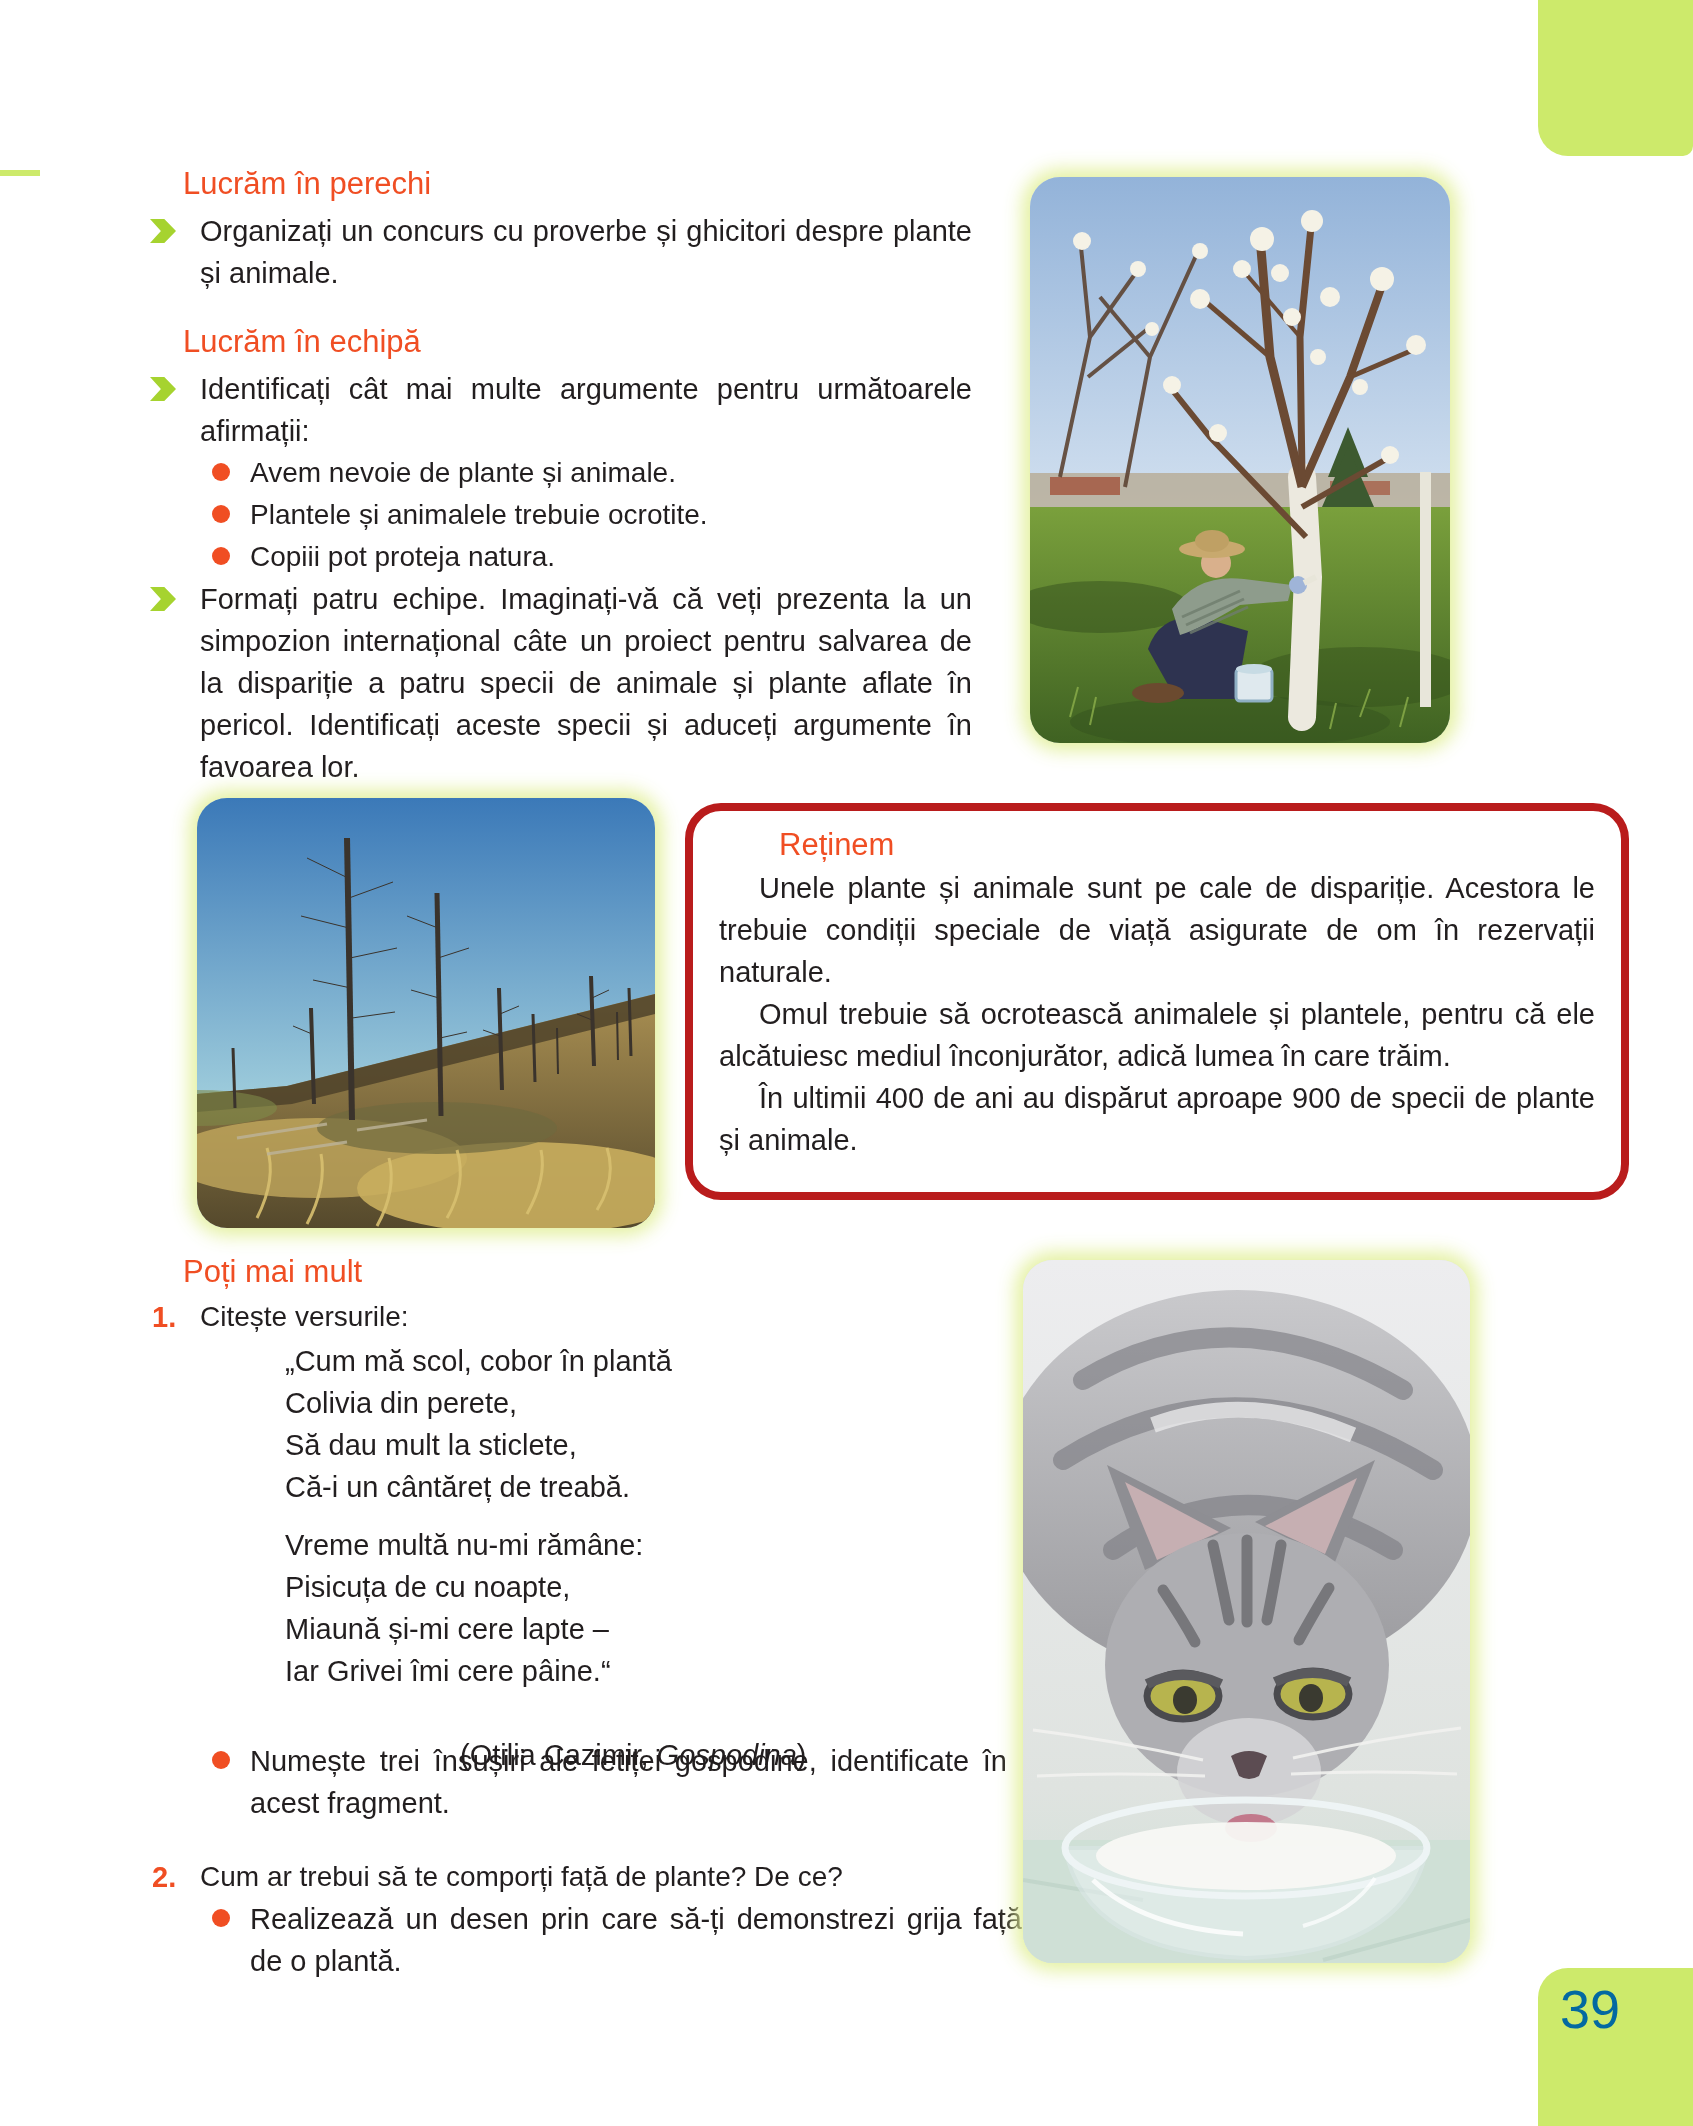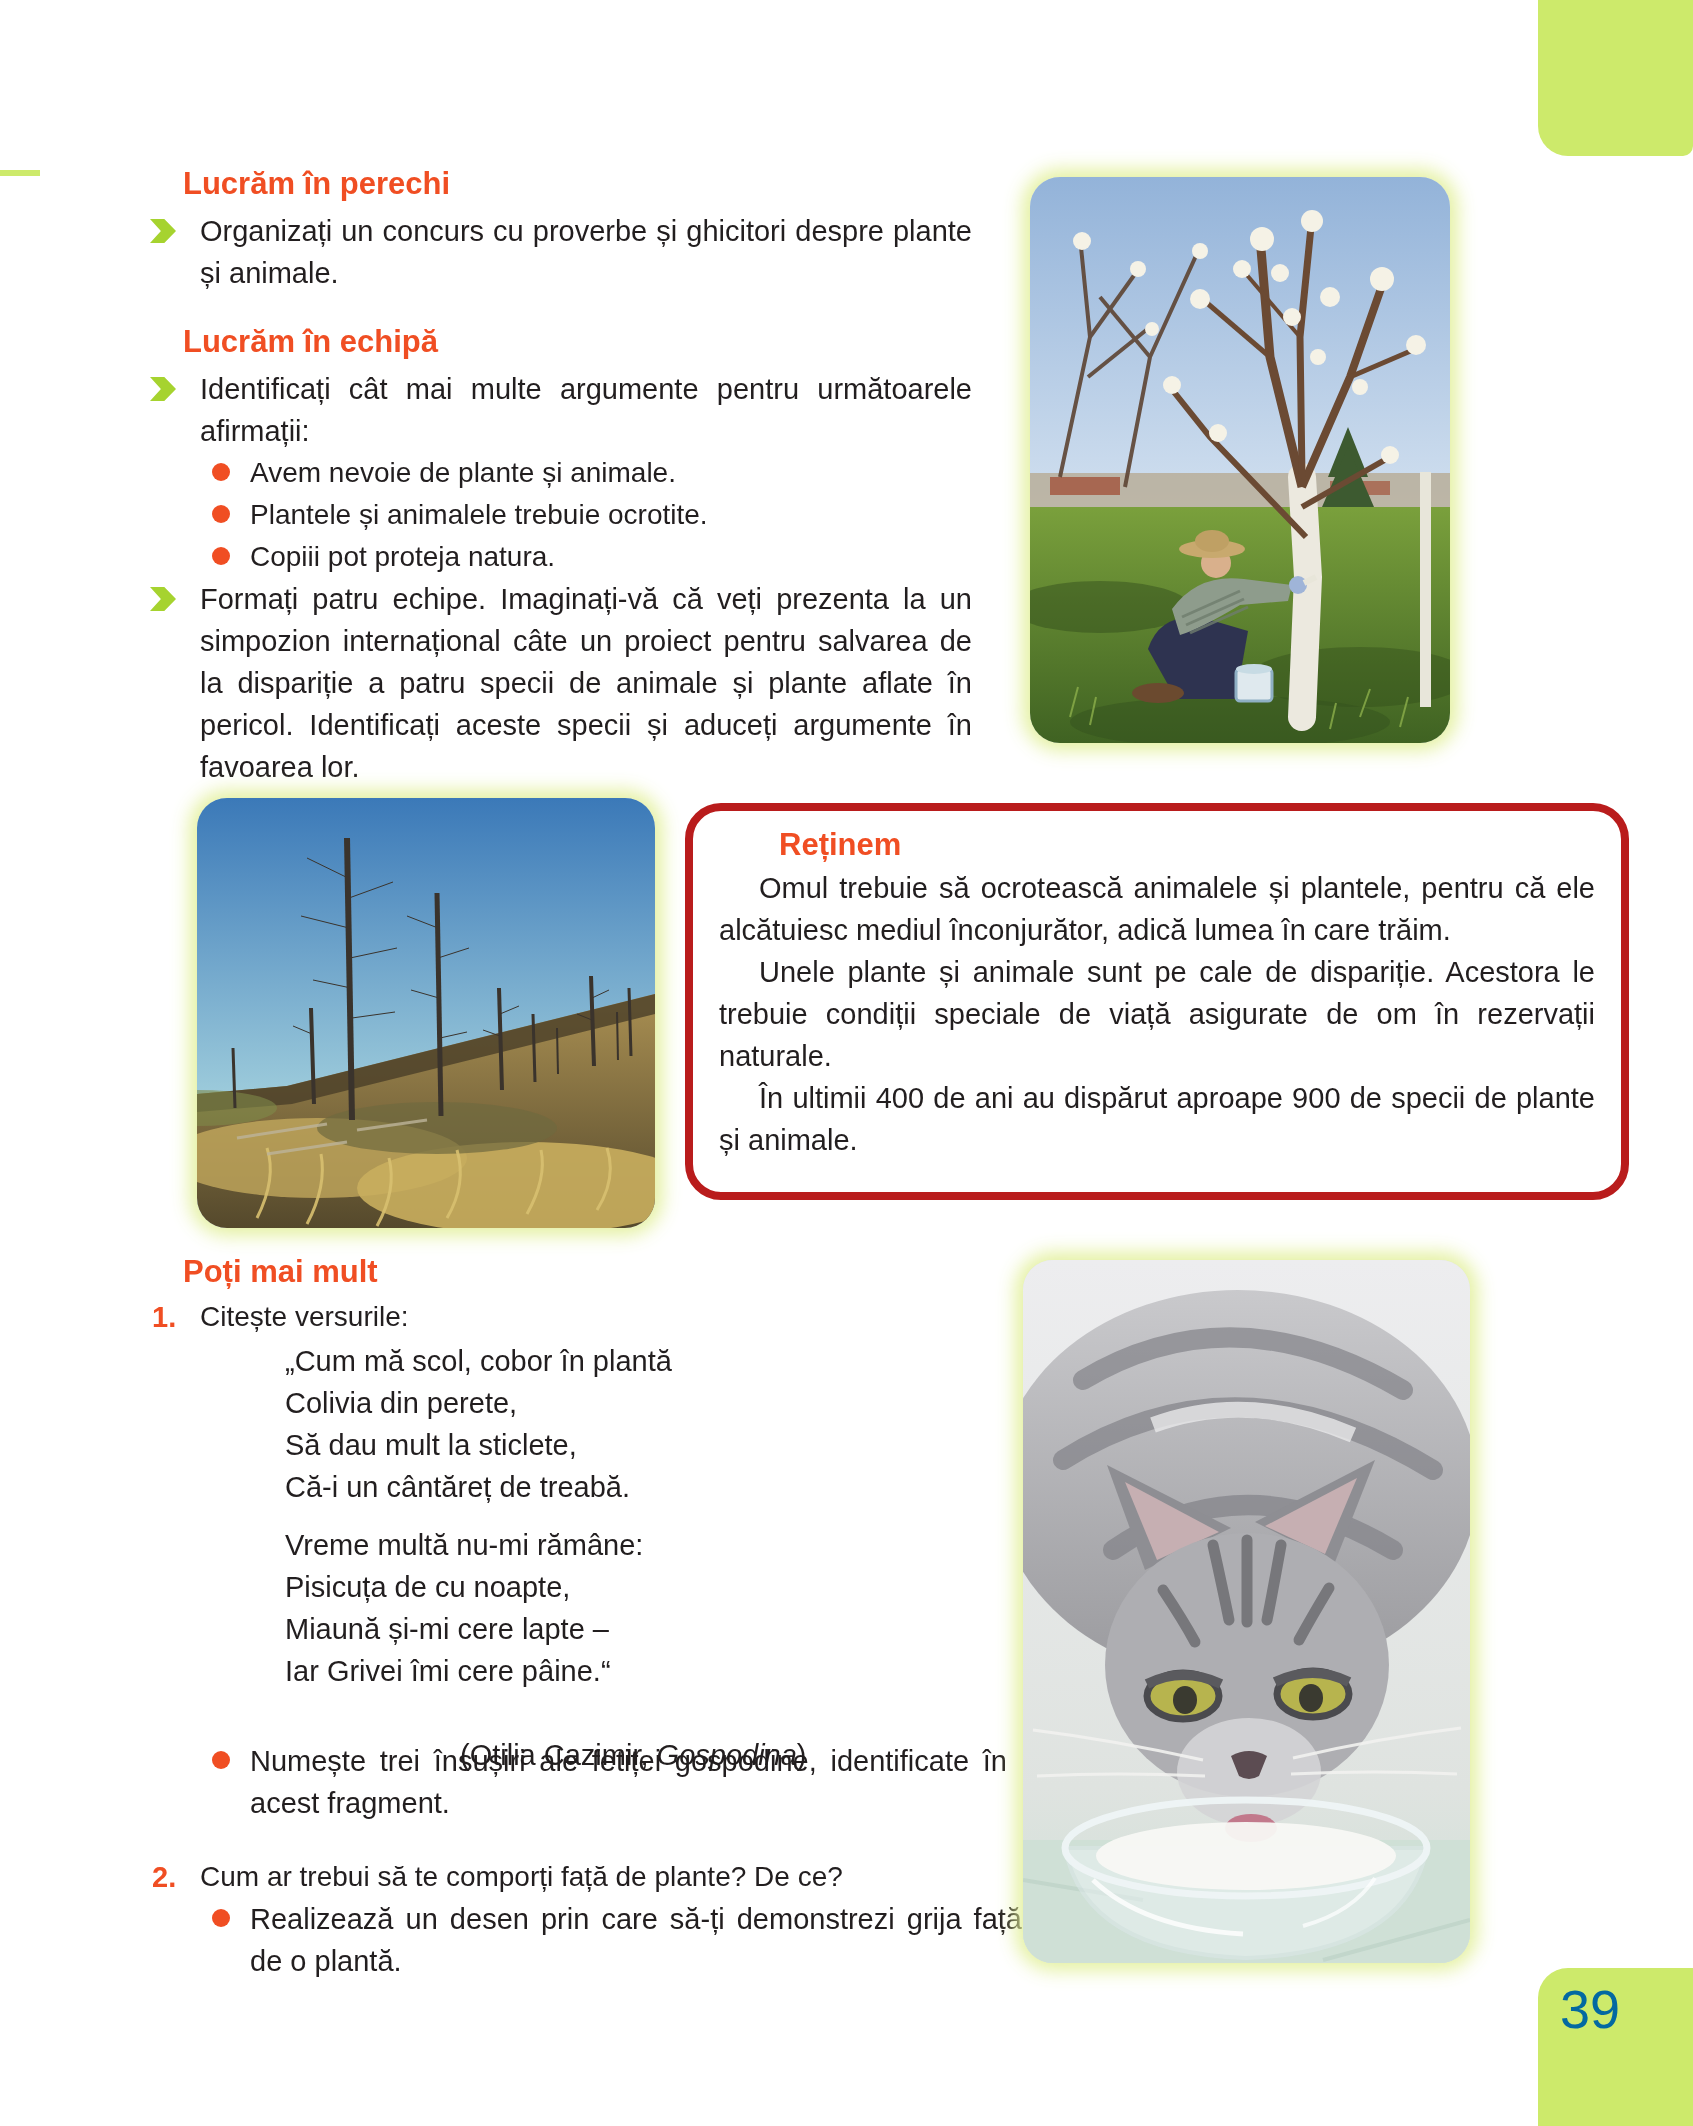--- a/index.html
+++ b/index.html
@@ -1,21 +1,21 @@
 <!DOCTYPE html>
 <html><head>
 <meta charset="utf-8">
 <style>
   html,body { margin:0; padding:0; background:#ffffff; }
   .page {
     position:relative; width:1693px; height:2126px; background:#ffffff;
     font-family:"Liberation Sans", sans-serif; color:#221e1f; overflow:hidden;
   }
   .h-orange {
-    position:absolute; margin:0; color:#f04e23; font-weight:bold;
+    position:absolute; margin:0; color:#f04e23; font-weight:normal;
     font-size:31px; line-height:40px;
   }
   .body-text { margin:0; font-size:29px; line-height:42px; text-align:justify; }
   .plain-text { margin:0; font-size:28px; line-height:42px; }
   .arrow-row { position:absolute; display:flex; gap:24px; }
   .arrow-icon {
     flex:none; width:26px; height:24px; margin-top:9px; background:#a6d32f;
     clip-path:polygon(0 0, 55% 0, 100% 50%, 55% 100%, 0 100%, 42% 50%);
   }
   .dot-row { position:absolute; display:flex; gap:20px; }
@@ -242,22 +242,22 @@
       <g stroke="#bdb49a" stroke-width="3" opacity="0.8">
         <path d="M40 340 L130 326"></path>
           <path d="M70 356 L150 344"></path>
           <path d="M160 332 L230 322"></path>
       </g>
     </svg>
   </div>
 
   <div class="note-box">
     <h2 class="h-orange note-heading">Reținem</h2>
+    <p class="note-p">Unele plante și animale sunt pe cale de dispariție. Acestora le trebuie condiții speciale de viață asigurate de om în rezervații naturale.</p>
     <p class="note-p">Omul trebuie să ocrotească animalele și plantele, pentru că ele alcătuiesc mediul înconjurător, adică lumea în care trăim.</p>
-    <p class="note-p">Unele plante și animale sunt pe cale de dispariție. Acestora le trebuie condiții speciale de viață asigurate de om în rezervații naturale.</p>
     <p class="note-p">În ultimii 400 de ani au dispărut aproape 900 de specii de plante și animale.</p>
   </div>
 
   <h2 class="h-orange" style="left:183px; top:1252px;">Poți mai mult</h2>
 
   <div class="num-row" style="left:152px; top:1296px; width:820px;">
     <span class="num">1.</span>
     <p class="plain-text">Citește versurile:</p>
   </div>
 

